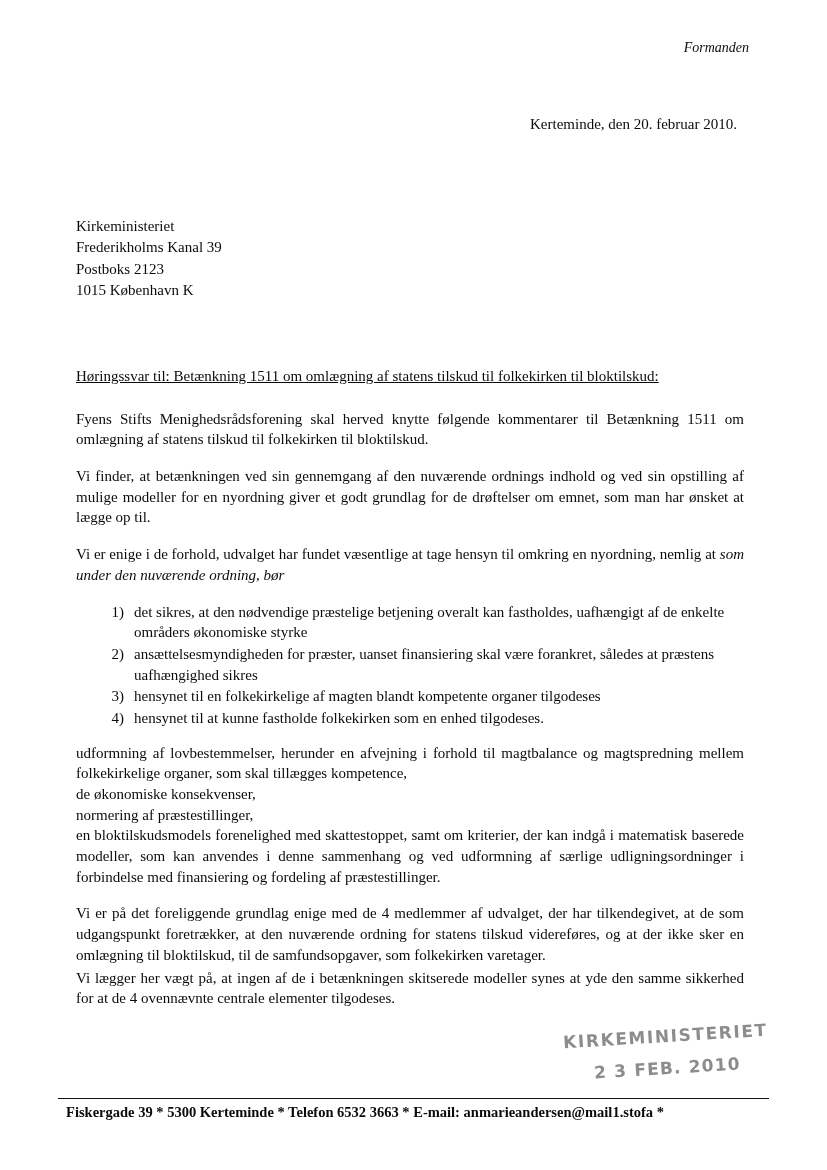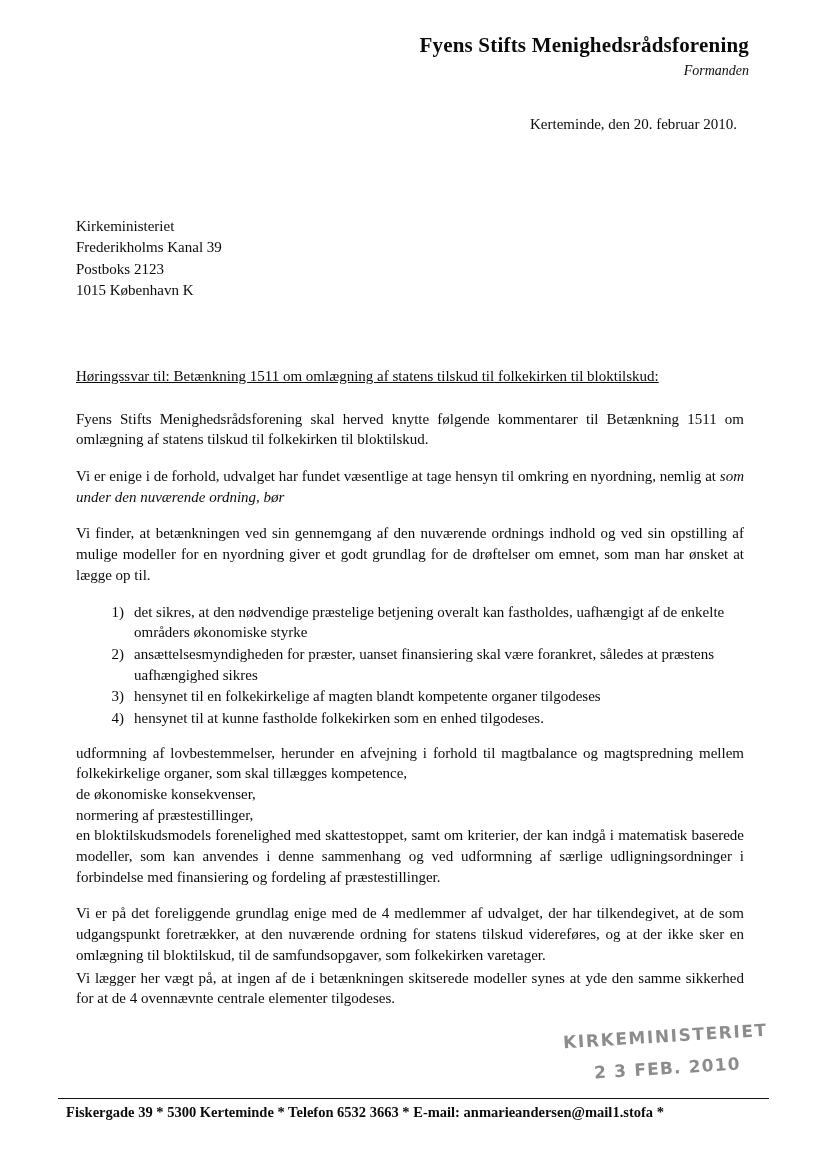--- a/index.html
+++ b/index.html
@@ -141,42 +141,41 @@
     font-size: 14.5px;
     font-weight: bold;
   }
 </style>
 </head>
 <body>
 
 <div class="page">
 
   <div class="letterhead">
-    <div class="org-name">Fyens Stifts Menighedsrådsforening</div>
     <div class="org-role">Formanden</div>
   </div>
 
   <div class="place-date">Kerteminde, den 20. februar 2010.</div>
 
   <div class="recipient">
     <div>Kirkeministeriet</div>
     <div>Frederikholms Kanal 39</div>
     <div>Postboks 2123</div>
     <div>1015 København K</div>
   </div>
 
   <div class="body-block">
 
     <div class="subject">Høringssvar til: Betænkning 1511 om omlægning af statens tilskud til folkekirken til bloktilskud:</div>
 
     <p class="para">Fyens Stifts Menighedsrådsforening skal herved knytte følgende kommentarer til Betænkning 1511 om omlægning af statens tilskud til folkekirken til bloktilskud.</p>
 
+    <p class="para">Vi finder, at betænkningen ved sin gennemgang af den nuværende ordnings indhold og ved sin opstilling af mulige modeller for en nyordning giver et godt grundlag for de drøftelser om emnet, som man har ønsket at lægge op til.</p>
+
     <p class="para"><span>Vi er enige i de forhold, udvalget har fundet væsentlige at tage hensyn til omkring en nyordning, nemlig at </span><span class="ital">som under den nuværende ordning, bør</span></p>
-
-    <p class="para">Vi finder, at betænkningen ved sin gennemgang af den nuværende ordnings indhold og ved sin opstilling af mulige modeller for en nyordning giver et godt grundlag for de drøftelser om emnet, som man har ønsket at lægge op til.</p>
 
     <ol class="numbered">
       <li>det sikres, at den nødvendige præstelige betjening overalt kan fastholdes, uafhængigt af de enkelte områders økonomiske styrke</li>
       <li>ansættelsesmyndigheden for præster, uanset finansiering skal være forankret, således at præstens uafhængighed sikres</li>
       <li>hensynet til en folkekirkelige af magten blandt kompetente organer tilgodeses</li>
       <li>hensynet til at kunne fastholde folkekirken som en enhed tilgodeses.</li>
     </ol>
 
 
     <div class="plainlines" style="margin-bottom:16px;">

